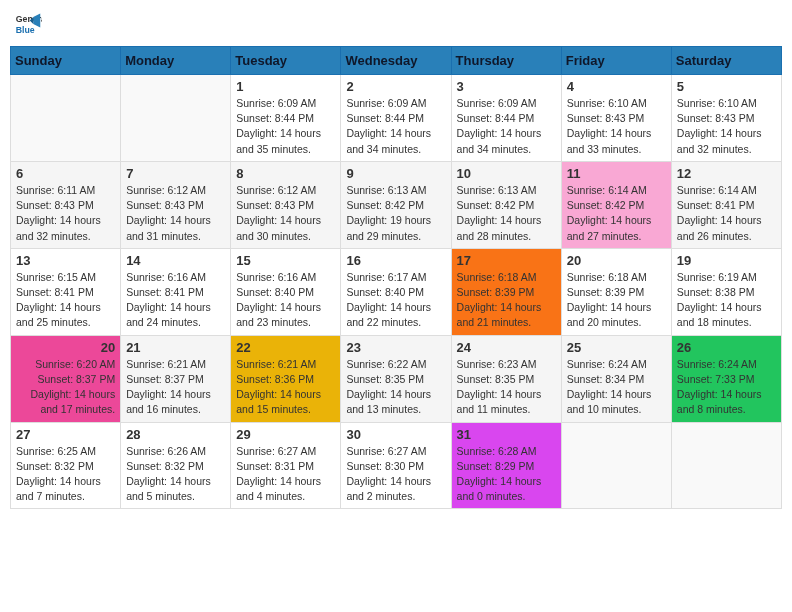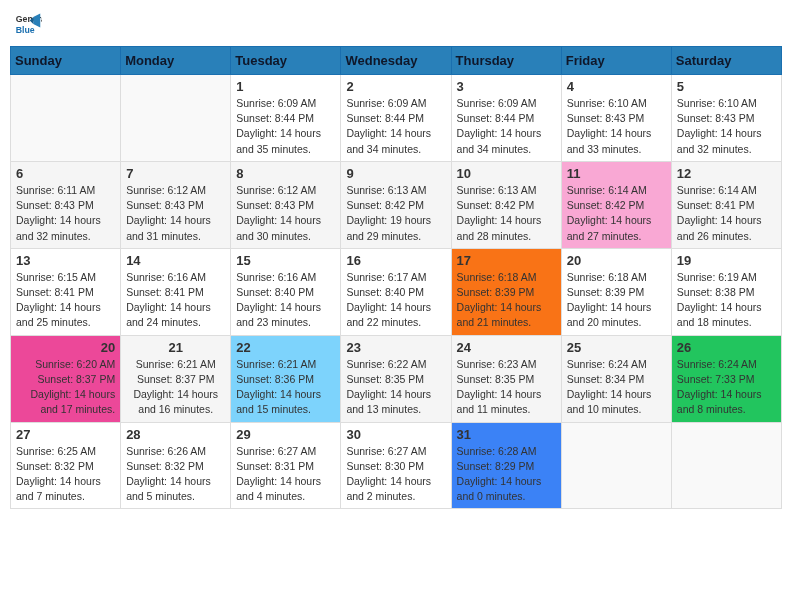--- a/index.html
+++ b/index.html
@@ -280,29 +280,29 @@
       </tr>
       <tr>
         <td style="background-color: #ec4899; text-align: right;">
           <span class="day-num">20</span>
           <div class="cell-content">
             <div>Sunrise: 6:20 AM</div>
             <div>Sunset: 8:37 PM</div>
             <div>Daylight: 14 hours and 17 minutes.</div>
           </div>
         </td>
-        <td style="background-color: rgb(245, 245, 245); text-align: center;">
+        <td style="background-color: rgb(245, 245, 245);">
           <span class="day-num">21</span>
           <div class="cell-content">
             <div>Sunrise: 6:21 AM</div>
             <div>Sunset: 8:37 PM</div>
             <div>Daylight: 14 hours and 16 minutes.</div>
           </div>
         </td>
-        <td style="background-color: #7dd3fc;">
+        <td style="background-color: #eab308;">
           <span class="day-num">22</span>
           <div class="cell-content">
             <div>Sunrise: 6:21 AM</div>
             <div>Sunset: 8:36 PM</div>
             <div>Daylight: 14 hours and 15 minutes.</div>
           </div>
         </td>
         <td style="background-color: rgb(245, 245, 245);">
           <span class="day-num">23</span>
           <div class="cell-content">
@@ -362,21 +362,21 @@
           </div>
         </td>
         <td style="background-color: rgb(255, 255, 255);">
           <span class="day-num">30</span>
           <div class="cell-content">
             <div>Sunrise: 6:27 AM</div>
             <div>Sunset: 8:30 PM</div>
             <div>Daylight: 14 hours and 2 minutes.</div>
           </div>
         </td>
-        <td style="background-color: #3b82f6;">
+        <td style="background-color: #d946ef;">
           <span class="day-num">31</span>
           <div class="cell-content">
             <div>Sunrise: 6:28 AM</div>
             <div>Sunset: 8:29 PM</div>
             <div>Daylight: 14 hours and 0 minutes.</div>
           </div>
         </td>
         <td class="empty-cell"></td>
         <td class="empty-cell"></td>
       </tr>

